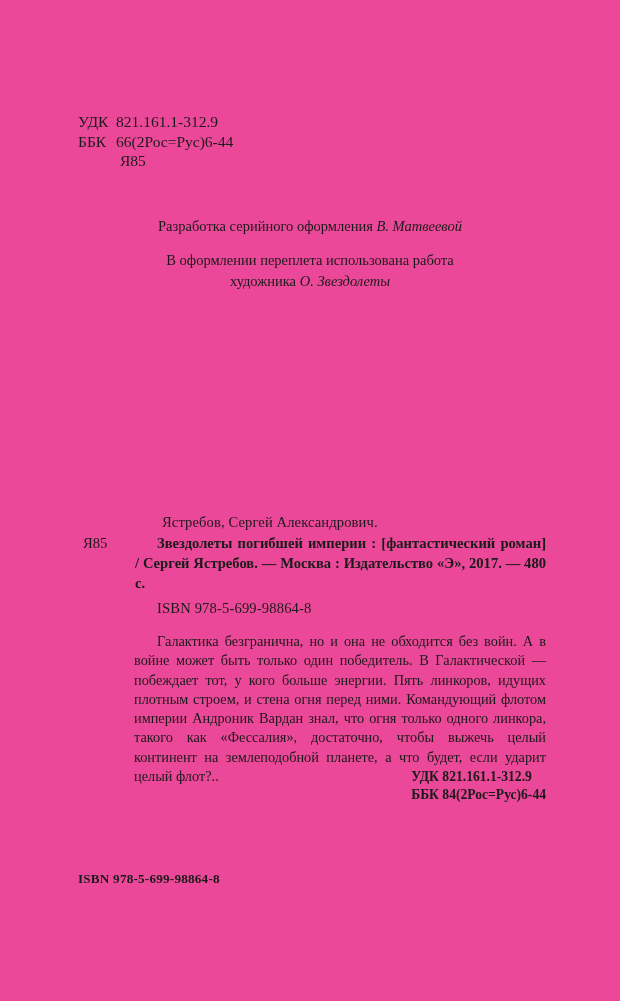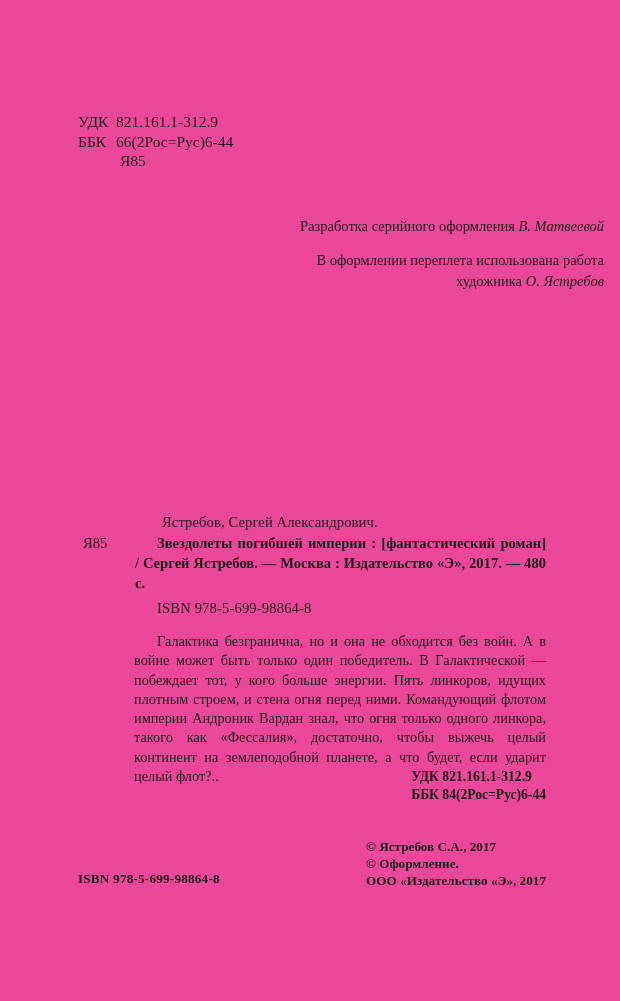--- a/index.html
+++ b/index.html
@@ -42,23 +42,23 @@
   .class-val { display: inline; }
   .class-code-line {
     display: block;
     padding-left: 42px;
   }
 
   
   .credits {
     position: absolute;
     left: 0;
-    right: 16px;
+    right: 0;
     top: 216px;
-    text-align: right;
+    text-align: center;
     font-size: 14.5px;
     line-height: 21px;
   }
   .credits .line1 { display: block; margin-bottom: 13px; }
   .credits .line2 { display: block; }
   .credits .line3 { display: block; }
   .credits em { font-style: italic; }
 
   
   .biblio {
@@ -163,41 +163,36 @@
     </span>
     <span class="class-row">
       <span class="class-label">ББК</span><span class="class-val">66(2Рос=Рус)6-44</span>
     </span>
     <span class="class-code-line">Я85</span>
   </div>
 
   <div class="credits">
     <span class="line1"><span>Разработка серийного оформления </span><em>В. Матвеевой</em></span>
     <span class="line2">В оформлении переплета использована работа</span>
-    <span class="line3"><span>художника </span><em>О. Ястребов</em></span>
+    <span class="line3"><span>художника </span><em>О. Звездолеты</em></span>
   </div>
 
   <div class="biblio">
     <span class="biblio-author">Ястребов, Сергей Александрович.</span>
     <span class="biblio-body">
       <span class="shelf-mark">Я85</span>
       <span class="biblio-text">Звездолеты погибшей империи : [фантастический роман] / Сергей Ястребов. — Москва : Издательство «Э», 2017. — 480 с.</span>
     </span>
   </div>
 
   <div class="isbn-main">ISBN 978-5-699-98864-8</div>
 
   <div class="annotation">Галактика безгранична, но и она не обходится без войн. А в войне может быть только один победитель. В Галактической — побеждает тот, у кого больше энергии. Пять линкоров, идущих плотным строем, и стена огня перед ними. Командующий флотом империи Андроник Вардан знал, что огня только одного линкора, такого как «Фессалия», достаточно, чтобы выжечь целый континент на землеподобной планете, а что будет, если ударит целый флот?..</div>
 
   <div class="class-bottom">
     <span>УДК 821.161.1-312.9</span>
     <span>ББК 84(2Рос=Рус)6-44</span>
   </div>
 
-  <div class="copyright">
-    <span>© Ястребов С.А., 2017</span>
-    <span>© Оформление.</span>
-    <span>ООО «Издательство «Э», 2017</span>
-  </div>
 
   <div class="isbn-bottom">ISBN 978-5-699-98864-8</div>
 
 </div>
 
 </body></html>

